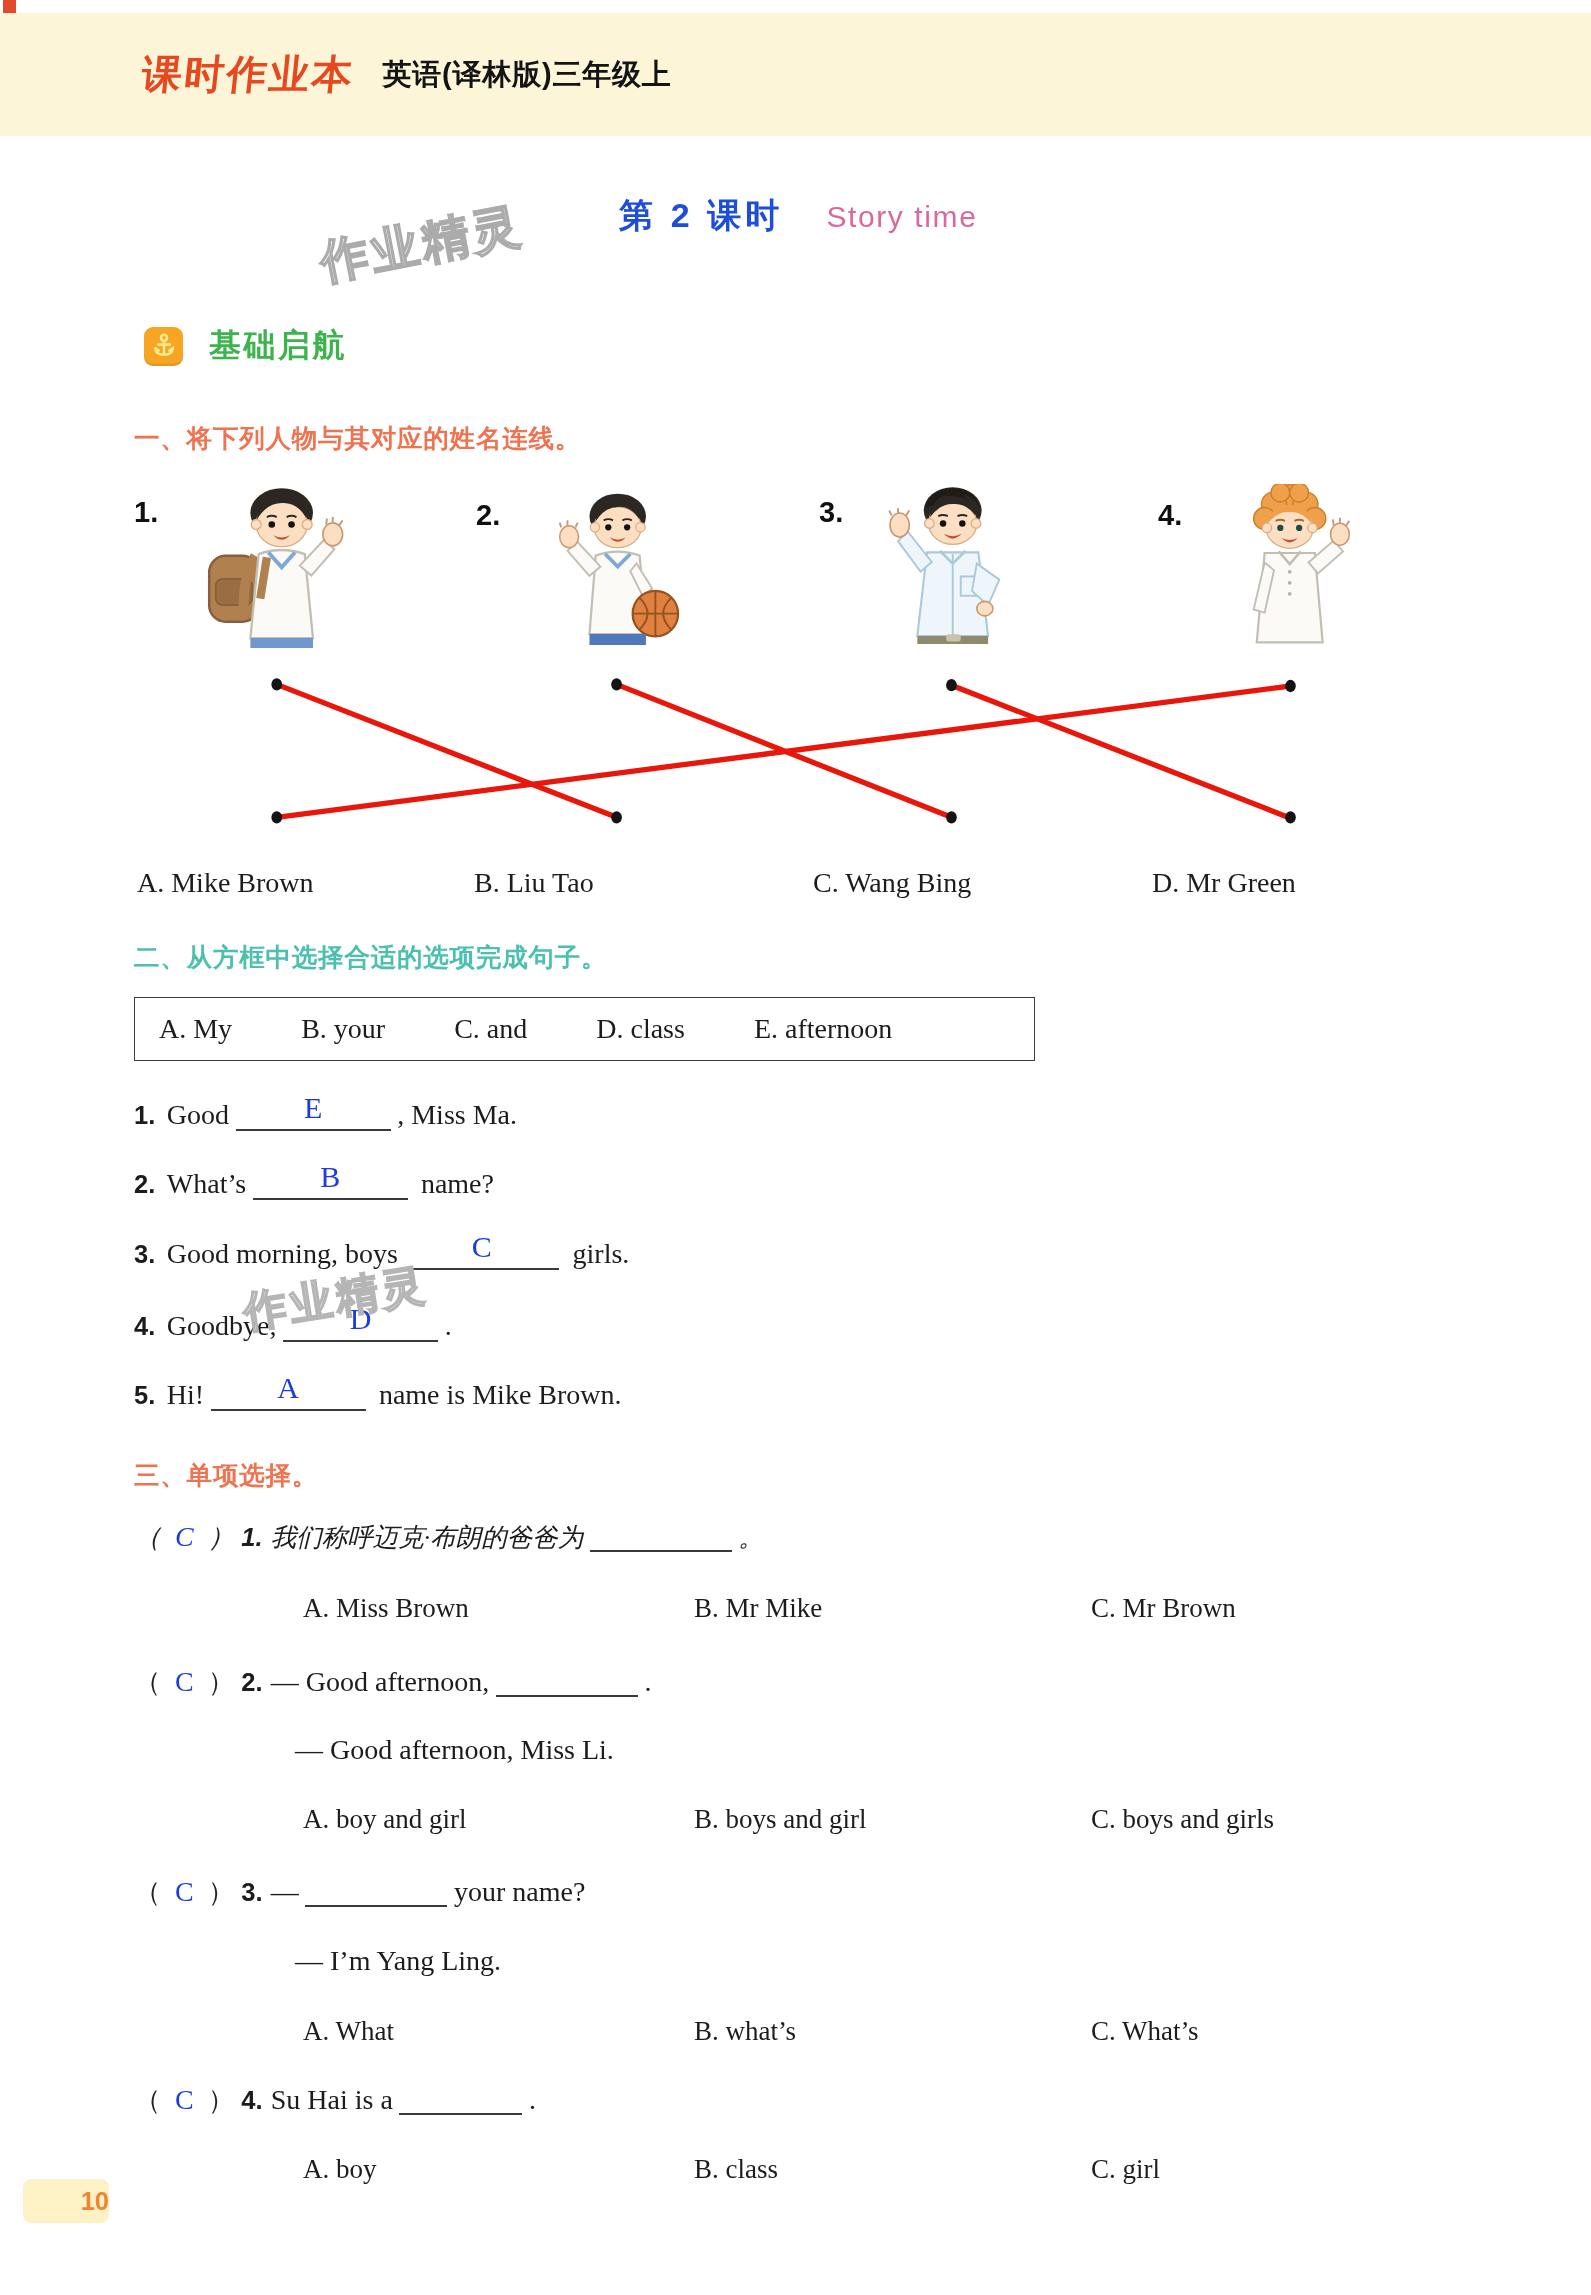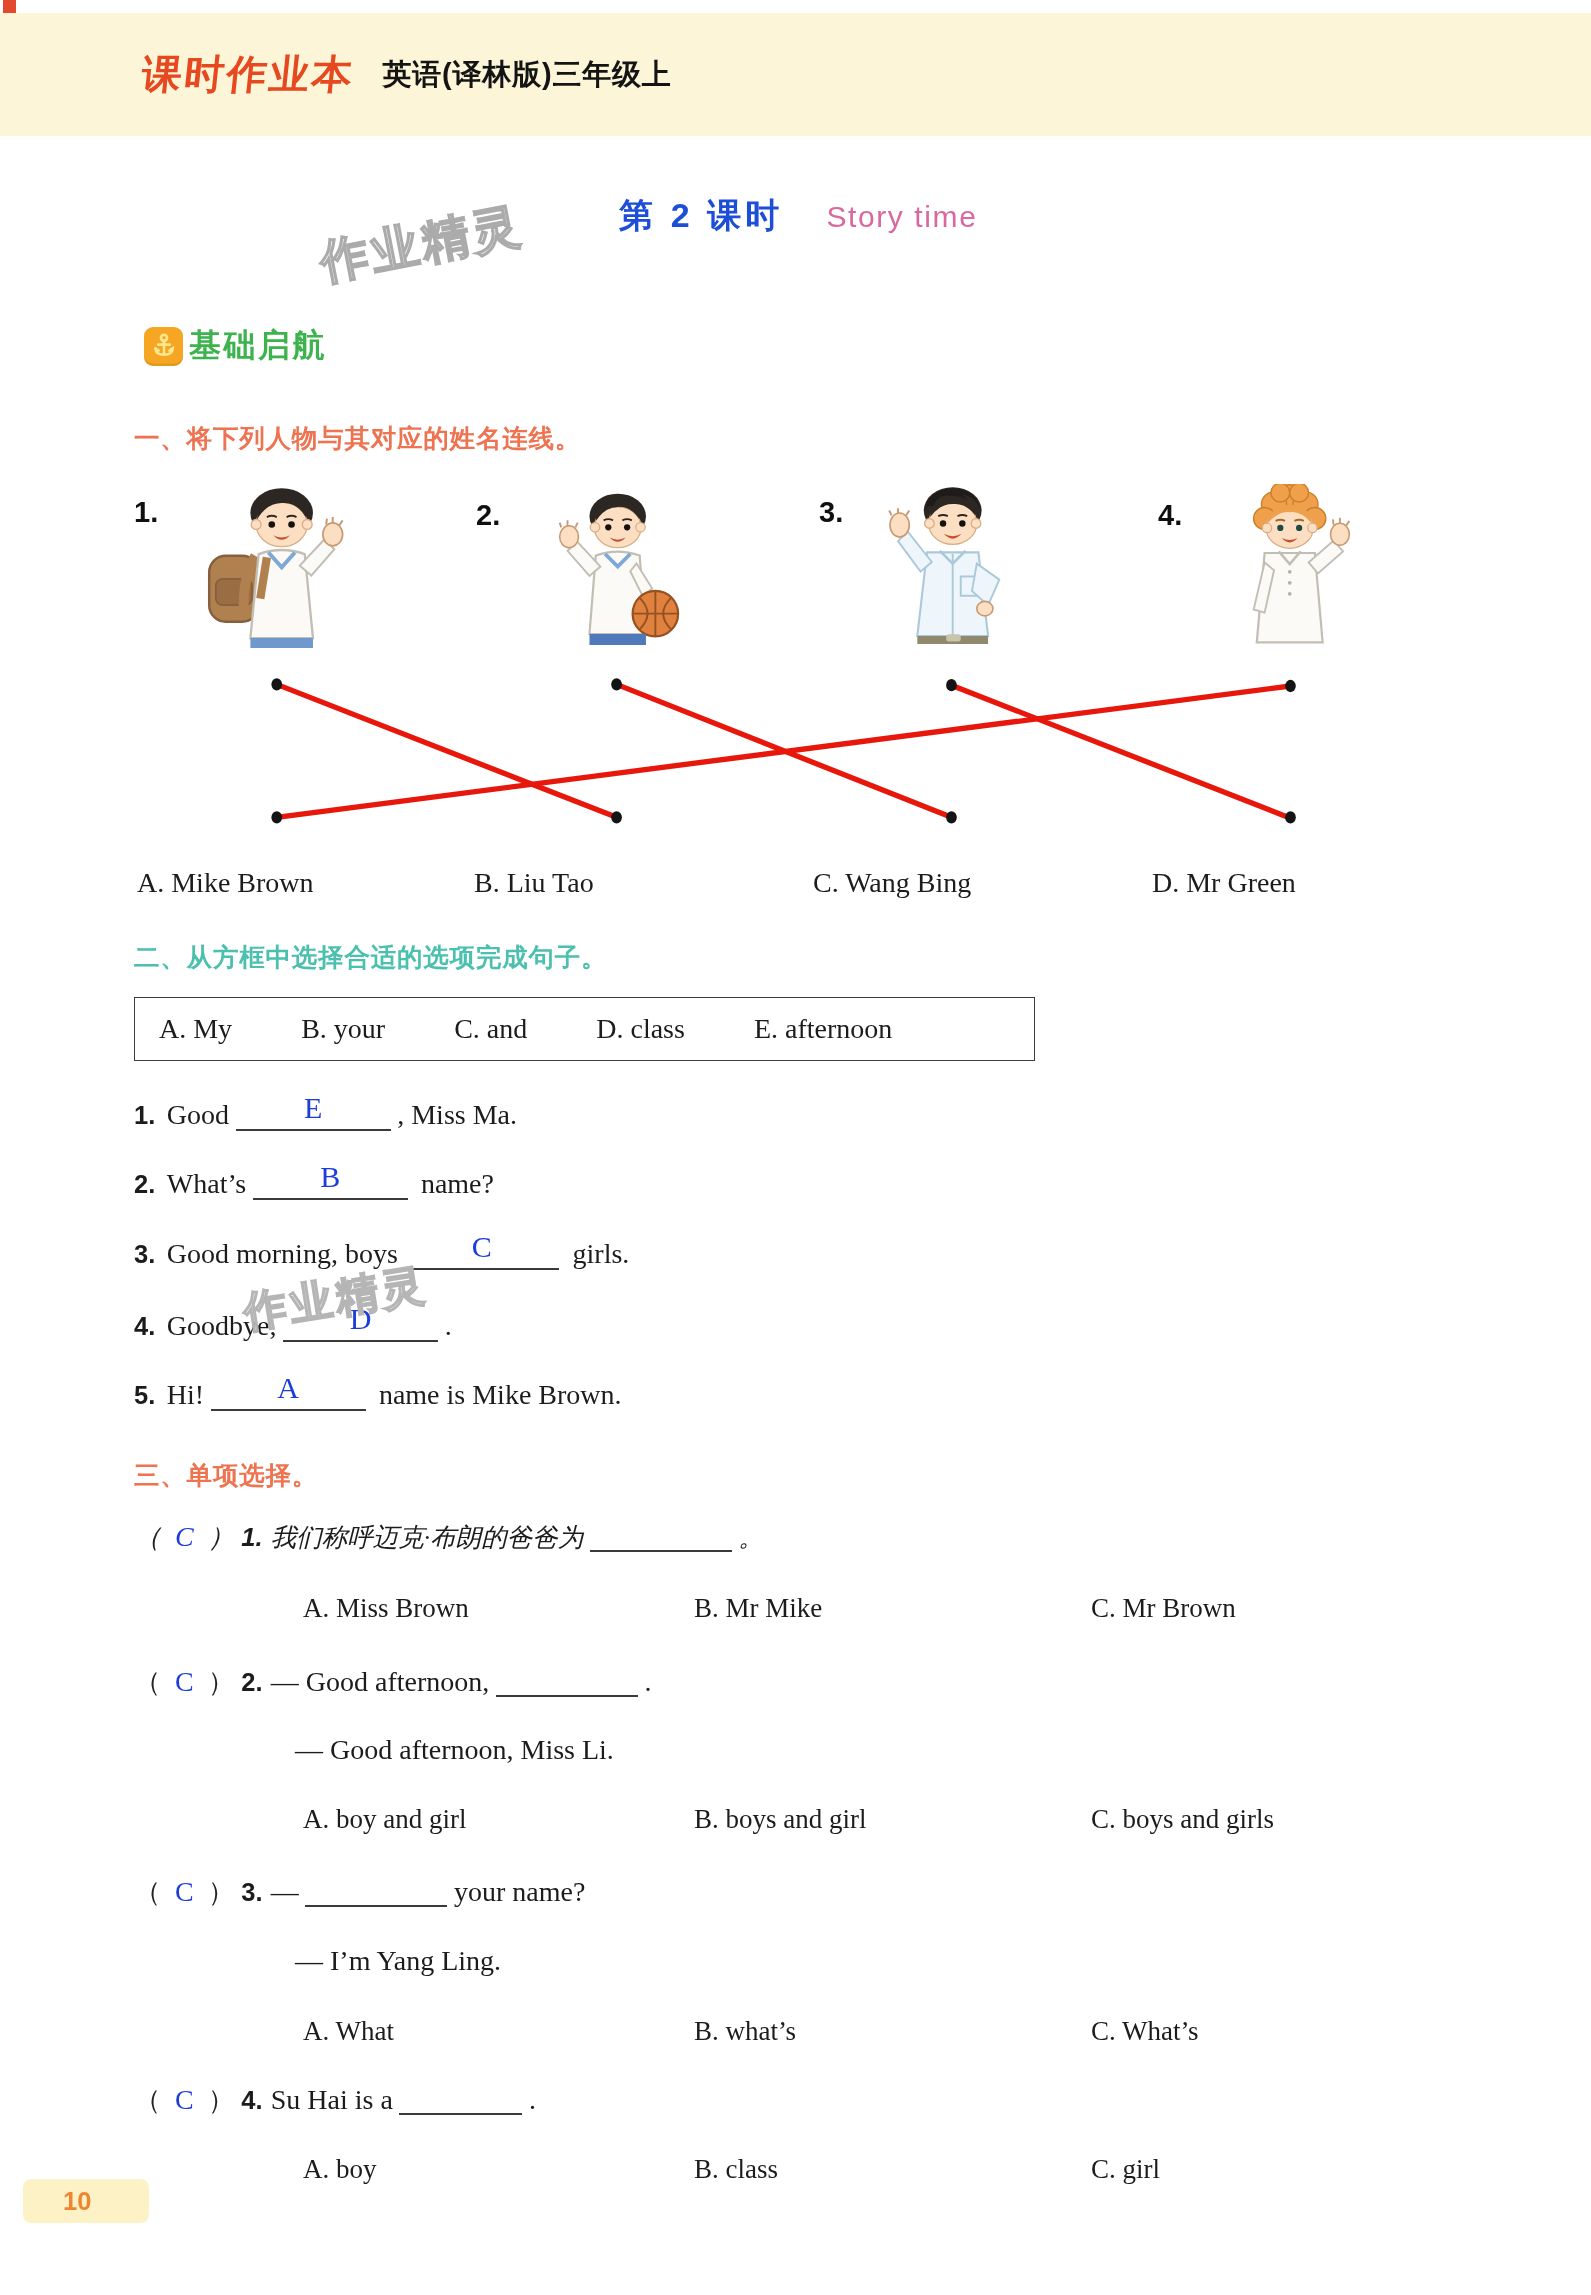--- a/index.html
+++ b/index.html
@@ -18,21 +18,21 @@
   .lesson-no{font-family:"Liberation Sans","DejaVu Sans",sans-serif;font-weight:800;font-size:34px;
              color:#1d4ed8;letter-spacing:4.1px;}
   .lesson-topic{font-family:"Liberation Sans","DejaVu Sans",sans-serif;font-weight:500;font-size:30px;
                 color:#d9689e;letter-spacing:1.6px;}
   .watermark{font-family:"Liberation Sans","DejaVu Sans",sans-serif;font-weight:700;
              color:rgba(255,255,255,0.04);-webkit-text-stroke:1.6px #ababab;letter-spacing:3.3px;white-space:nowrap;}
   .wm1{left:319px;top:212px;font-size:48px;transform:rotate(-11deg);}
   .wm2{left:243px;top:1270px;font-size:43px;transform:rotate(-9deg);-webkit-text-stroke:1.6px #b5b5b5;}
 
   
-  .section-head{left:128px;top:324px;display:flex;align-items:center;gap:6px;padding-left:16px;}
+  .section-head{left:128px;top:324px;display:flex;align-items:center;gap:26px;padding-left:16px;}
   .anchor-badge{width:39px;height:39px;background:#f6a623;border-radius:9px;display:flex;
                 align-items:center;justify-content:center;box-shadow:inset 0 -2.5px 0 rgba(0,0,0,.08);}
   .section-label{font-family:"Liberation Sans","DejaVu Sans",sans-serif;font-weight:900;font-size:32px;
                  color:#3cb34c;letter-spacing:2.5px;}
   .h-orange{color:#ee7350;}
   .h-teal{color:#4cc0af;}
   .part-heading{font-family:"Liberation Sans","DejaVu Sans",sans-serif;font-weight:600;font-size:25.5px;letter-spacing:0.8px;}
 
   
   .fig-num{font-family:"Liberation Sans","DejaVu Sans",sans-serif;font-weight:800;font-size:29px;color:#101010;}
@@ -56,21 +56,21 @@
   .qnum3{font-family:"Liberation Sans","DejaVu Sans",sans-serif;font-weight:800;font-size:25.5px;margin:0 8.2px 0 6.6px;}
   .zh{font-size:25.5px;}
   .blank3{display:inline-block;width:142px;height:25px;border-bottom:2.5px solid #3a3a3a;
           vertical-align:-5.8px;margin:0 6.6px;}
   .reply{left:295px;font-size:28px;white-space:nowrap;}
   .optrow span{position:absolute;top:0;font-size:27px;white-space:nowrap;}
   .optA{left:303px;} .optB{left:694px;} .optC{left:1091px;}
 
   
   .page-badge{left:23px;top:2179px;width:86px;height:44px;background:#fdf2c5;border-radius:8.2px;
-              display:flex;align-items:center;justify-content:flex-start;padding-left:40px;}
+              display:flex;align-items:center;justify-content:flex-end;}
   .page-badge span{font-family:"Liberation Sans","DejaVu Sans",sans-serif;font-weight:800;
                    font-size:25.5px;color:#ef8433;}
 </style>
 </head>
 <body>
 
 <div class="page">
 
   <div class="abs corner-mark"></div>
 

